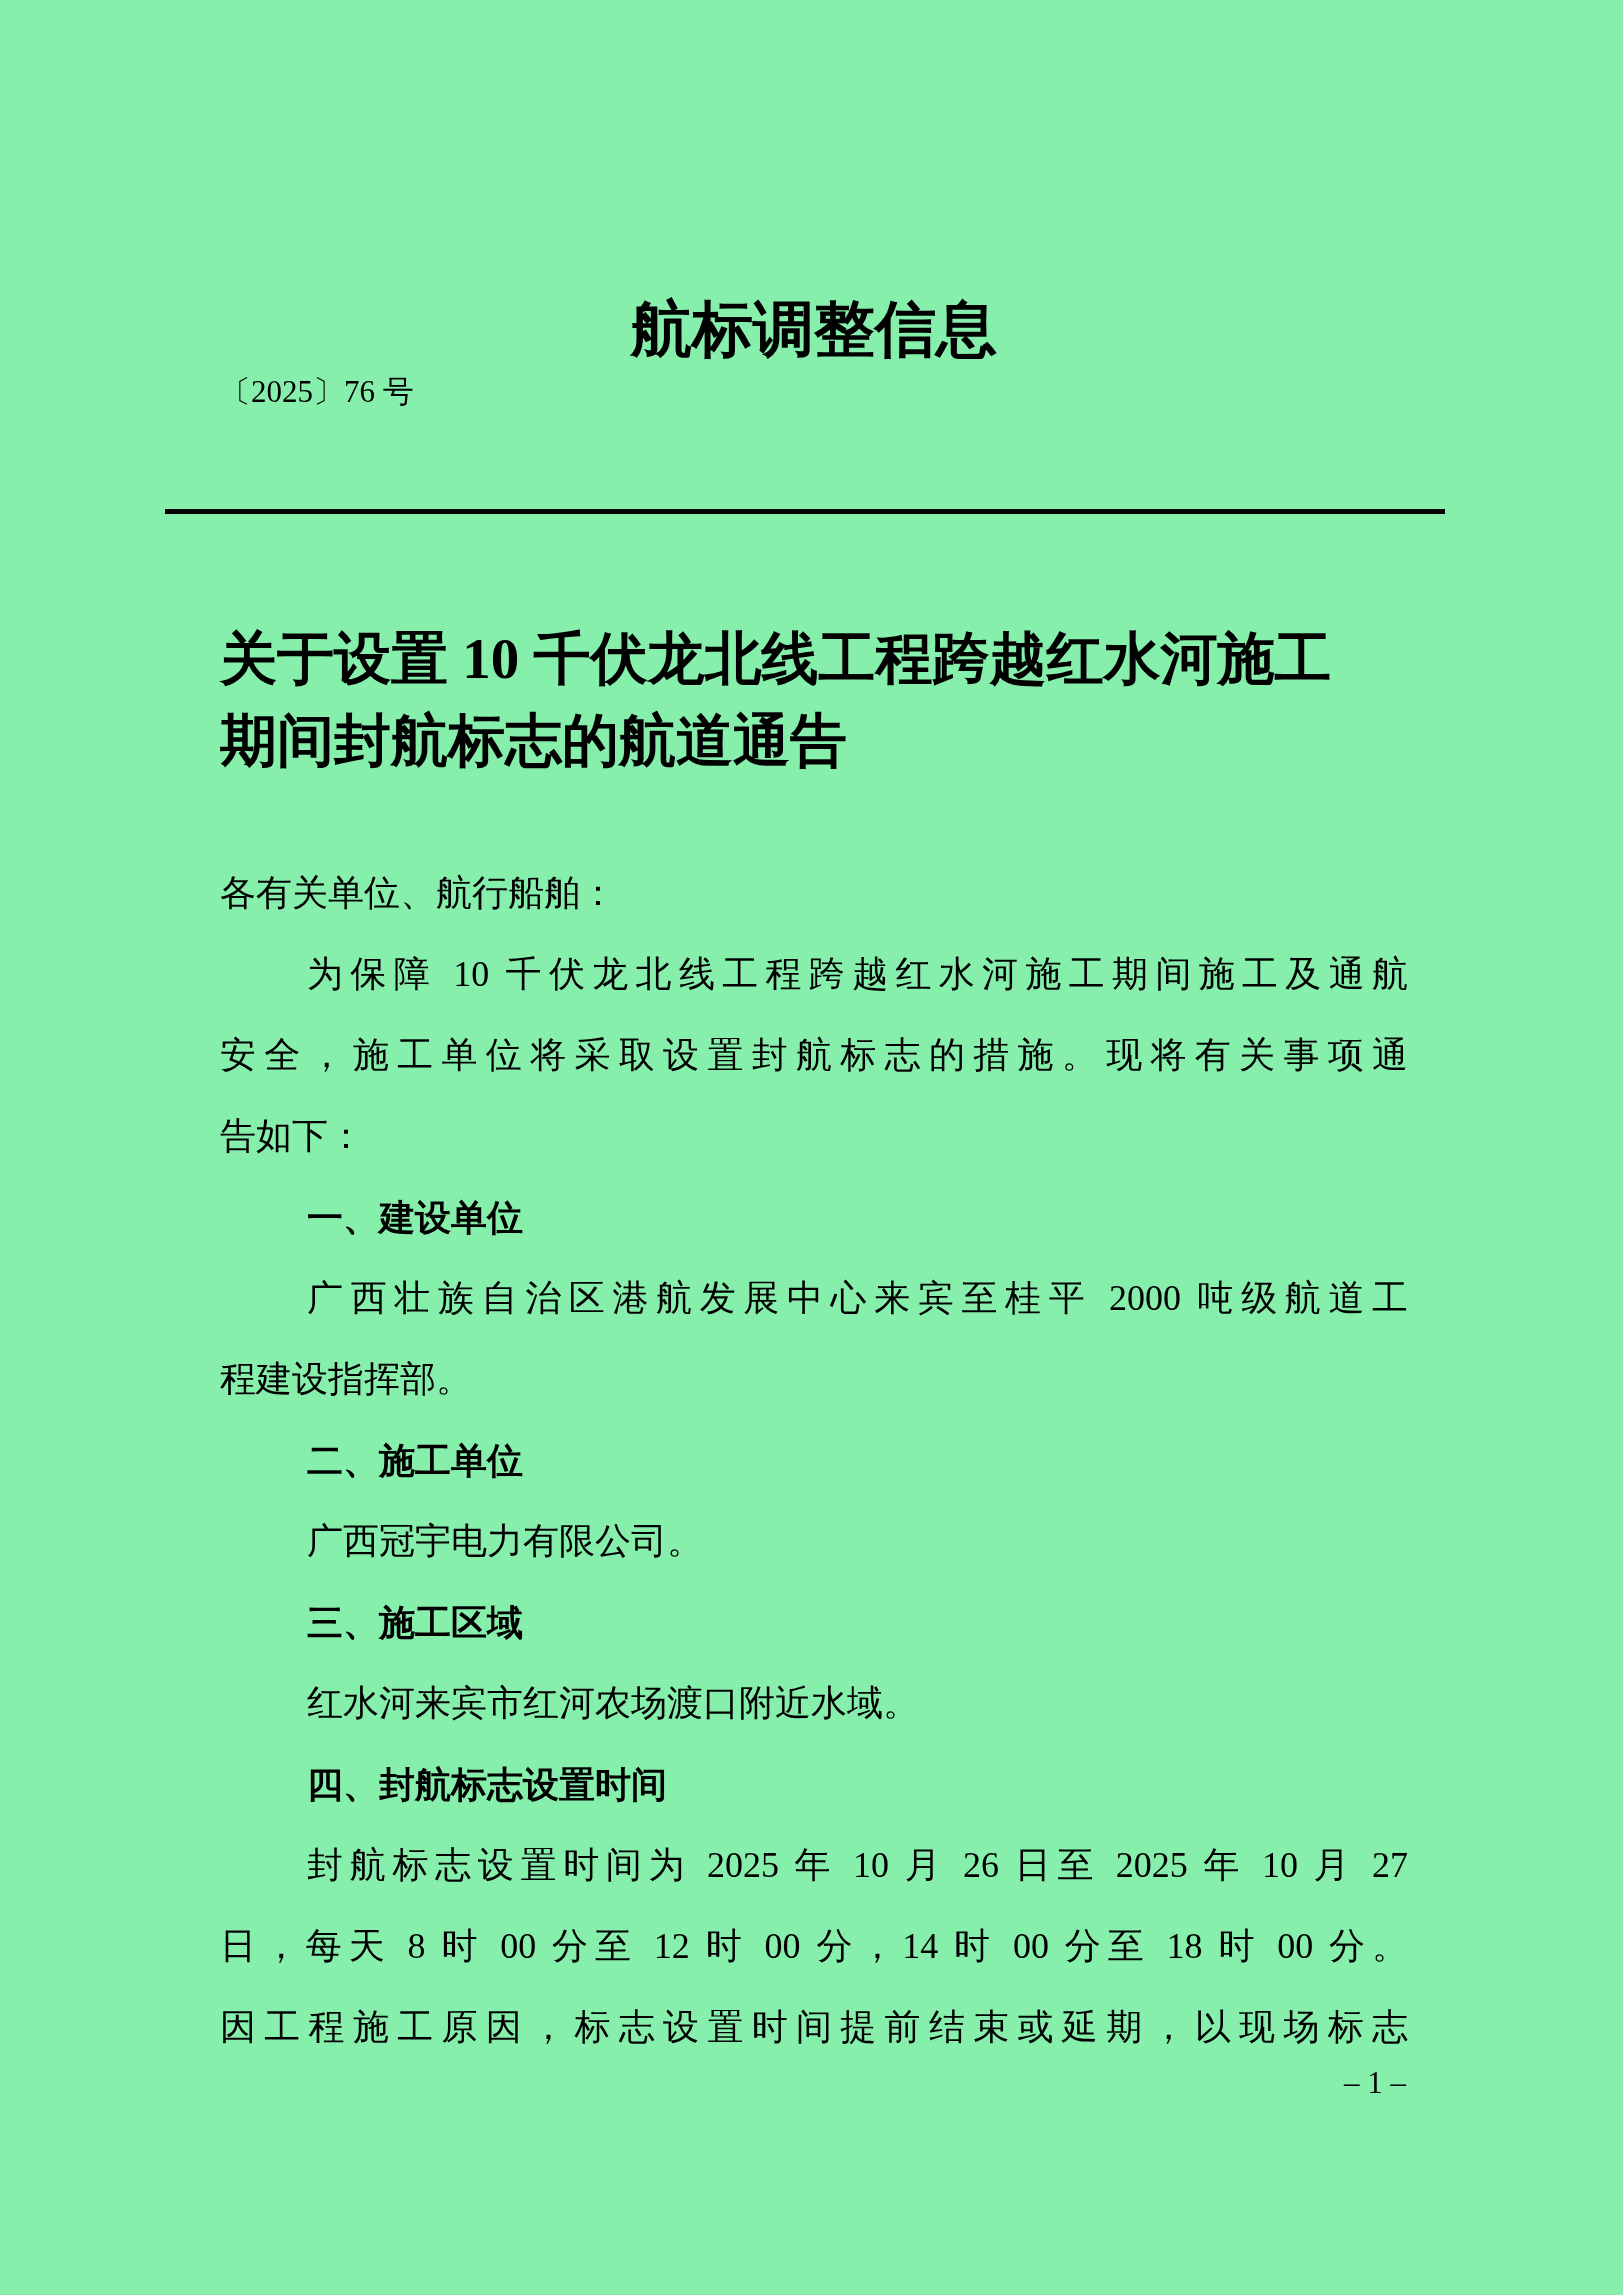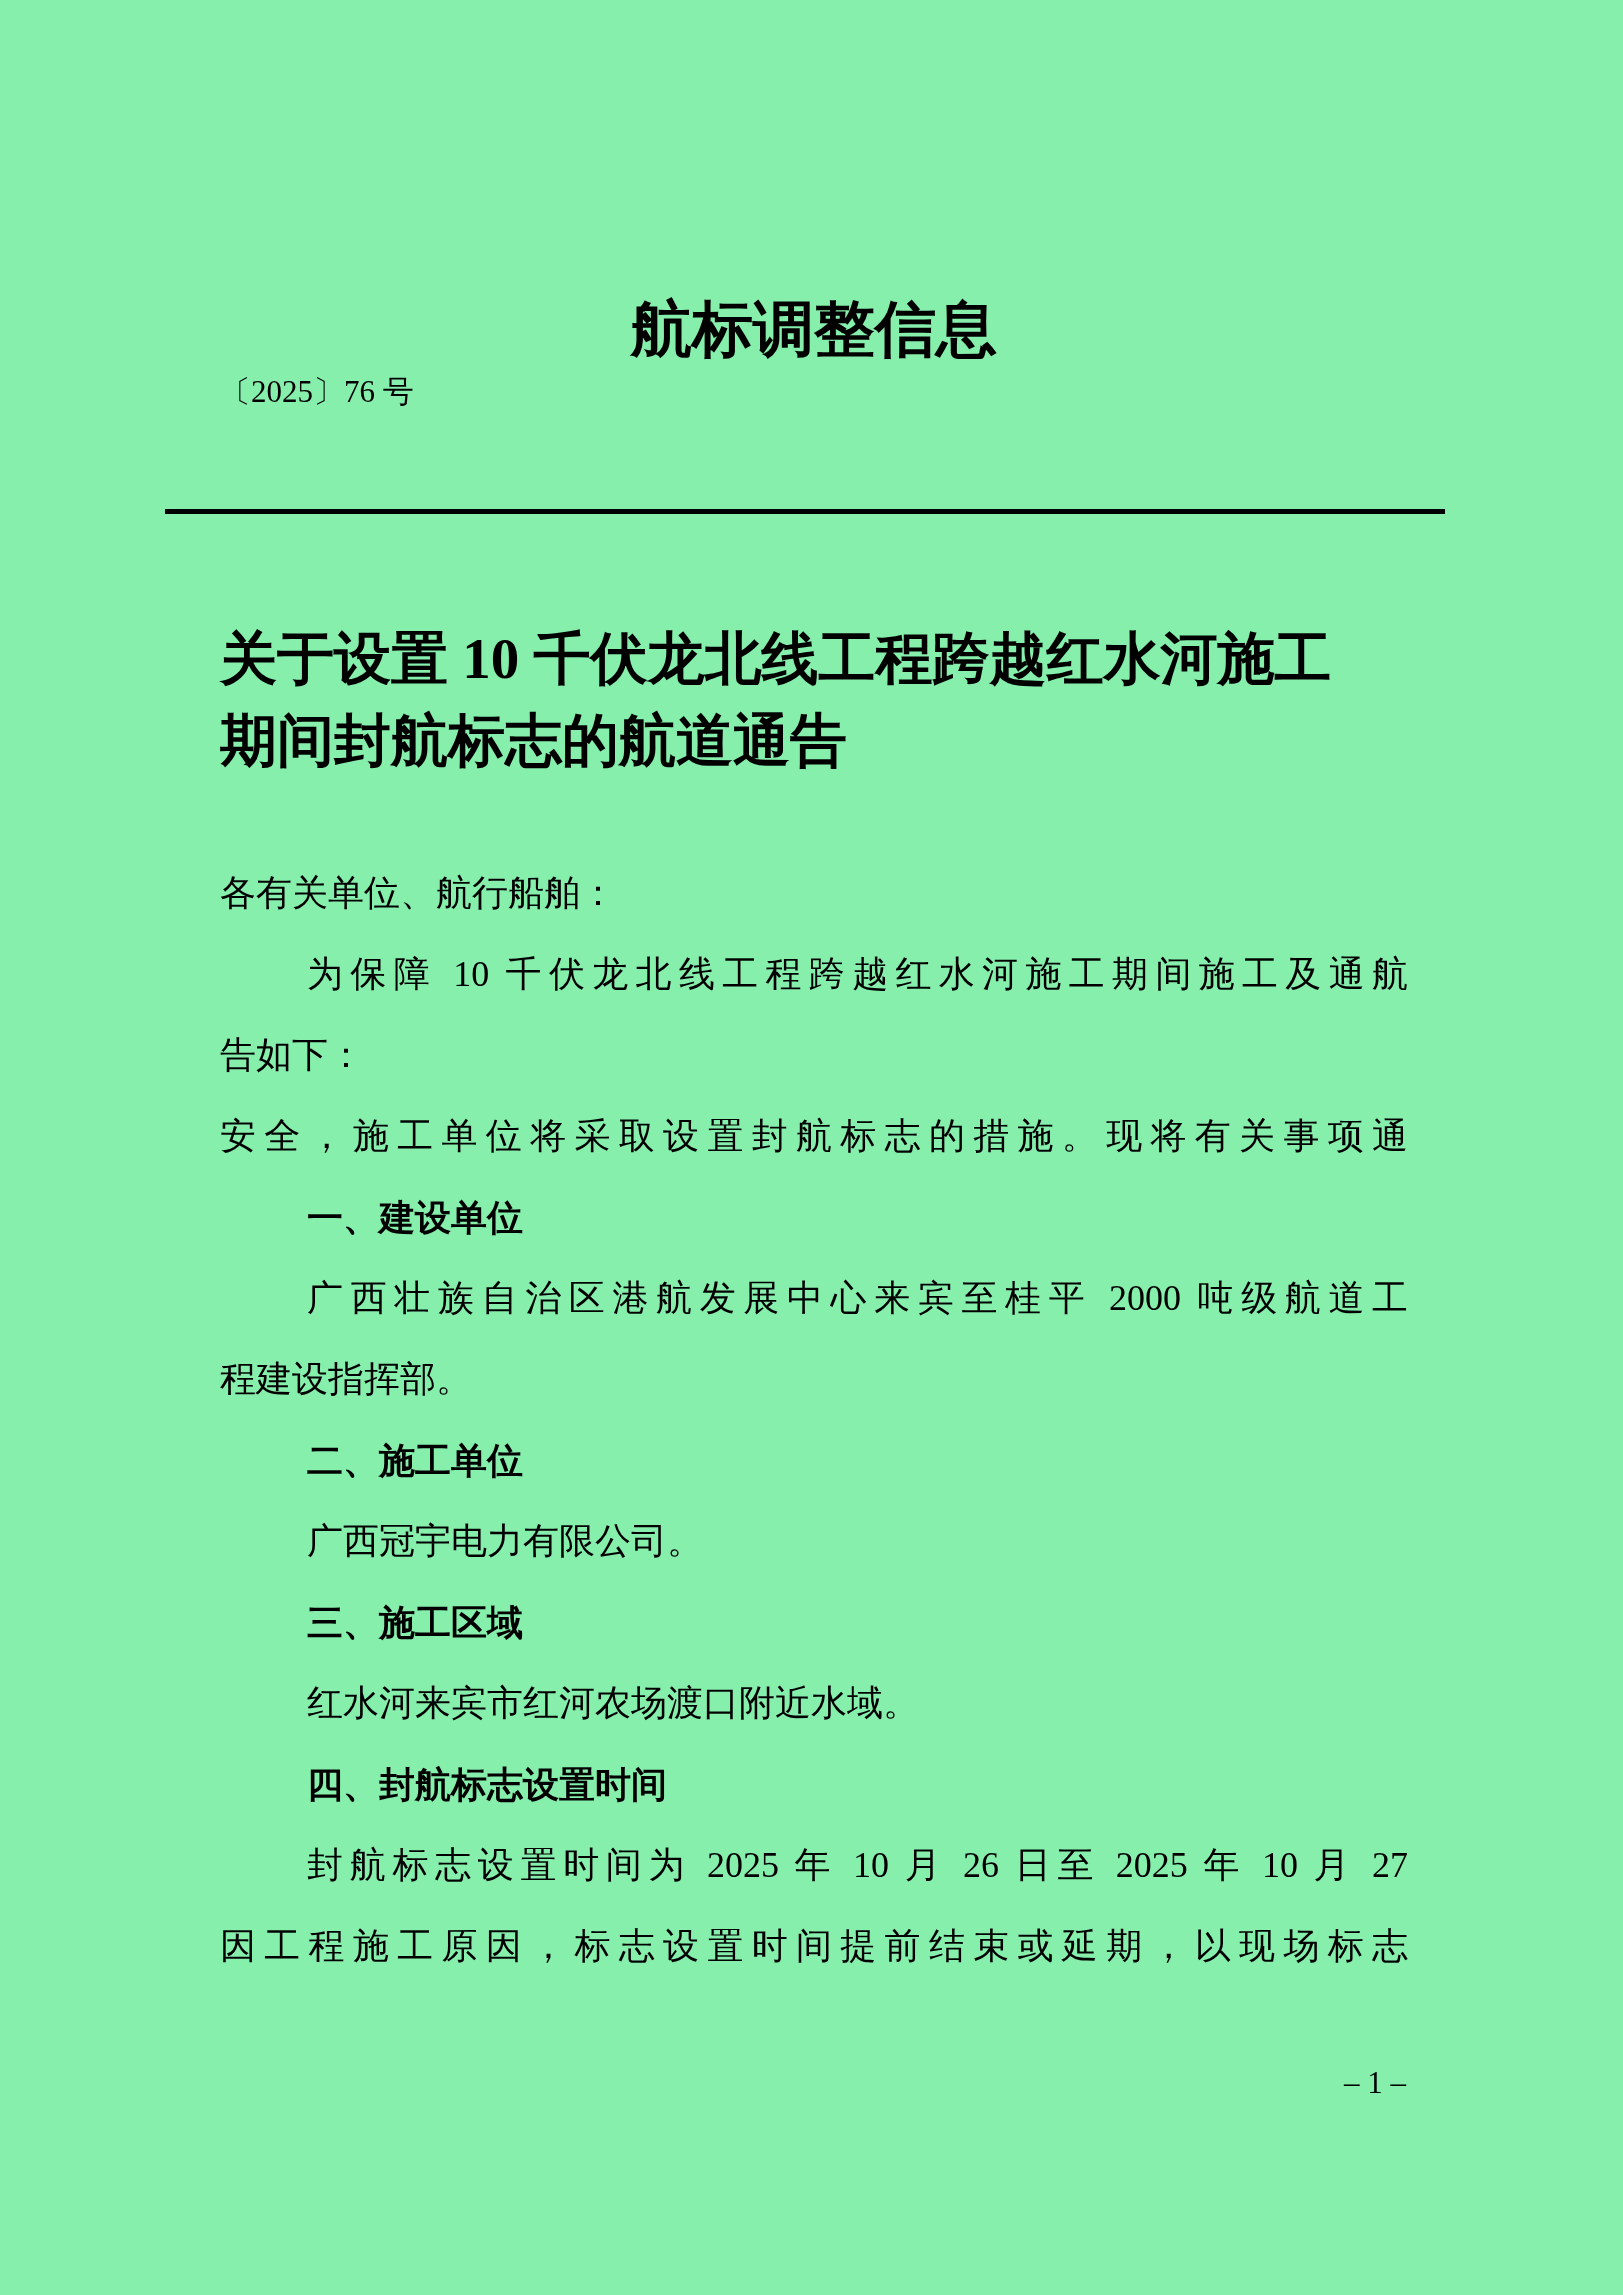--- a/index.html
+++ b/index.html
@@ -83,35 +83,36 @@
   <h1 class="notice-title">
     <span class="t-line">关于设置 10 千伏龙北线工程跨越红水河施工</span>
     <span class="t-line">期间封航标志的航道通告</span>
   </h1>
 
   <div class="body-text">
 
     <div class="line">各有关单位、航行船舶：</div>
 
     <div class="line ind fill">为保障 10 千伏龙北线工程跨越红水河施工期间施工及通航</div>
+    <div class="line fill">安全，施工单位将采取设置封航标志的措施。现将有关事项通</div>
     <div class="line">告如下：</div>
-    <div class="line fill">安全，施工单位将采取设置封航标志的措施。现将有关事项通</div>
 
     <div class="line ind sec-head">一、建设单位</div>
     <div class="line ind fill">广西壮族自治区港航发展中心来宾至桂平 2000 吨级航道工</div>
     <div class="line">程建设指挥部。</div>
 
     <div class="line ind sec-head">二、施工单位</div>
     <div class="line ind">广西冠宇电力有限公司。</div>
 
     <div class="line ind sec-head">三、施工区域</div>
     <div class="line ind">红水河来宾市红河农场渡口附近水域。</div>
 
     <div class="line ind sec-head">四、封航标志设置时间</div>
     <div class="line ind fill">封航标志设置时间为 2025 年 10 月 26 日至 2025 年 10 月 27</div>
+    <div class="line fill">日，每天 8 时 00 分至 12 时 00 分，14 时 00 分至 18 时 00 分。</div>
     <div class="line fill">因工程施工原因，标志设置时间提前结束或延期，以现场标志</div>
 
   </div>
 
   <div class="page-number">– 1 –</div>
 
 </div>
 
 
 </body></html>

